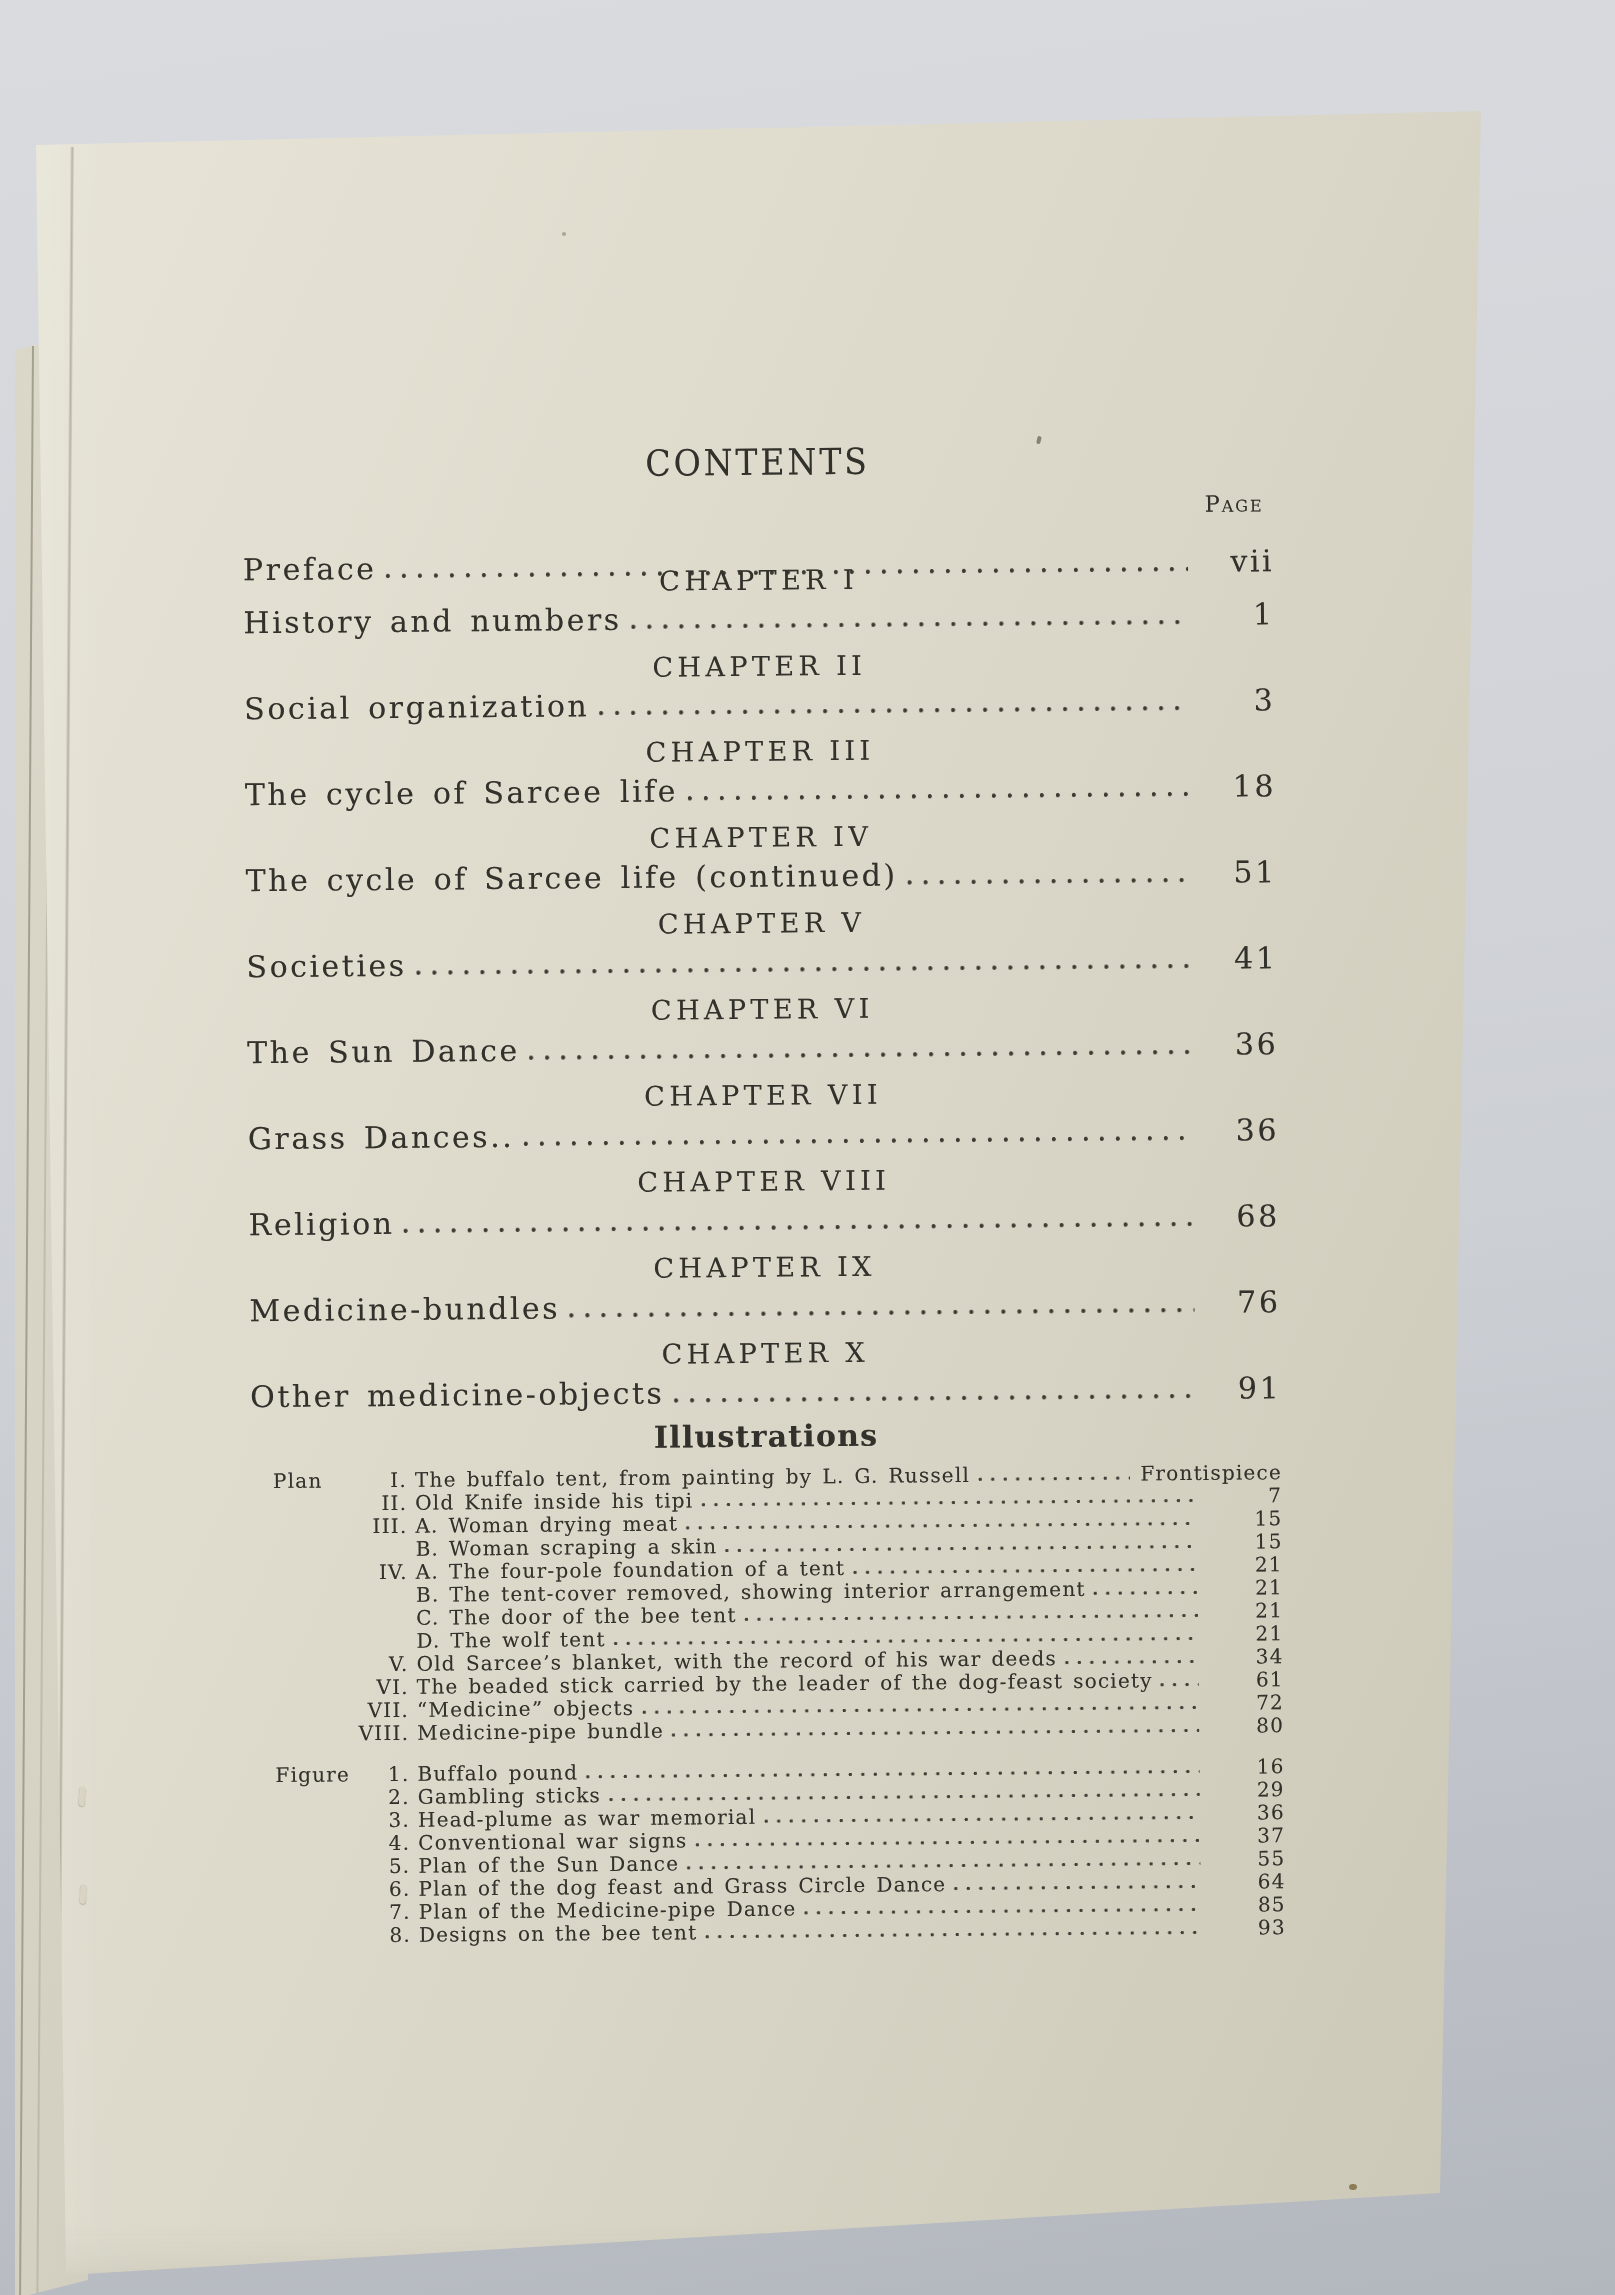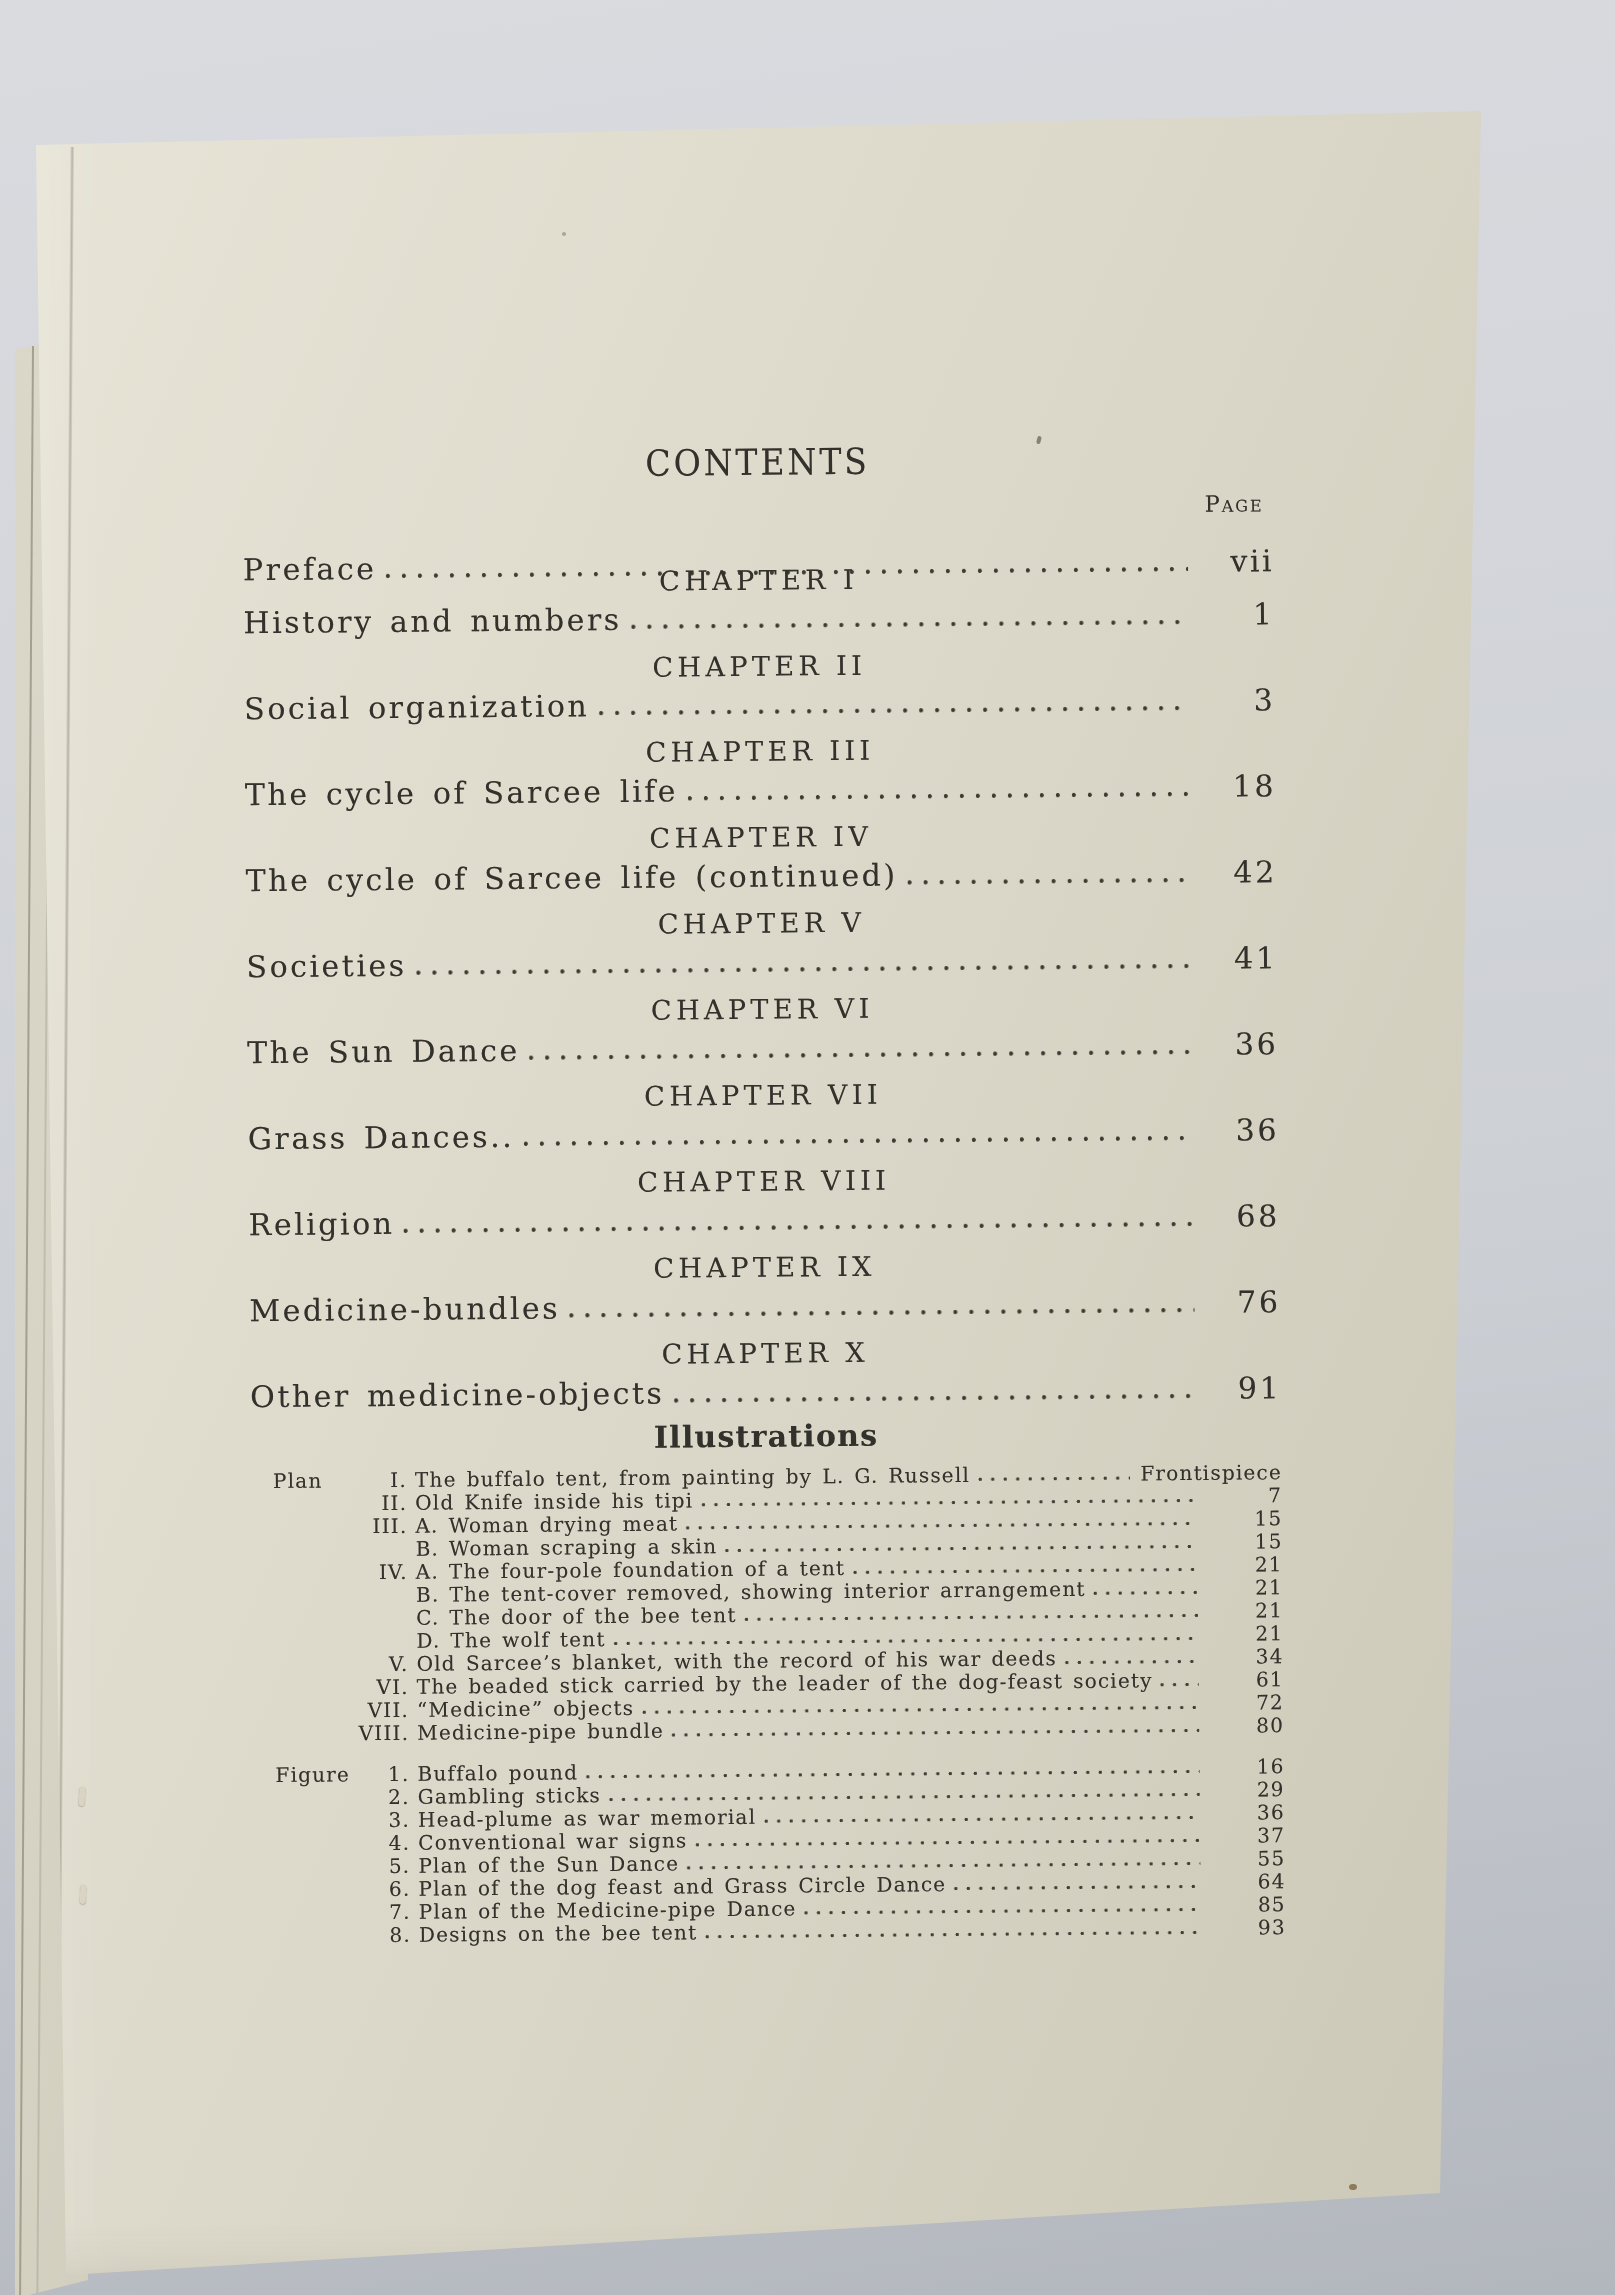--- a/index.html
+++ b/index.html
@@ -119,21 +119,21 @@
           <div class="chap-head" style="top: 311px;">CHAPTER III</div>
           <div class="row" style="top: 336px;">
             <span class="t">The cycle of Sarcee life</span>
             <span class="dots"></span>
             <span class="num">18</span>
           </div>
           <div class="chap-head" style="top: 397px;">CHAPTER IV</div>
           <div class="row" style="top: 422px;">
             <span class="t">The cycle of Sarcee life (continued)</span>
             <span class="dots"></span>
-            <span class="num">42</span>
+            <span class="num">51</span>
           </div>
           <div class="chap-head" style="top: 483px;">CHAPTER V</div>
           <div class="row" style="top: 508px;">
             <span class="t">Societies</span>
             <span class="dots"></span>
             <span class="num">41</span>
           </div>
           <div class="chap-head" style="top: 569px;">CHAPTER VI</div>
           <div class="row" style="top: 594px;">
             <span class="t">The Sun Dance</span>

